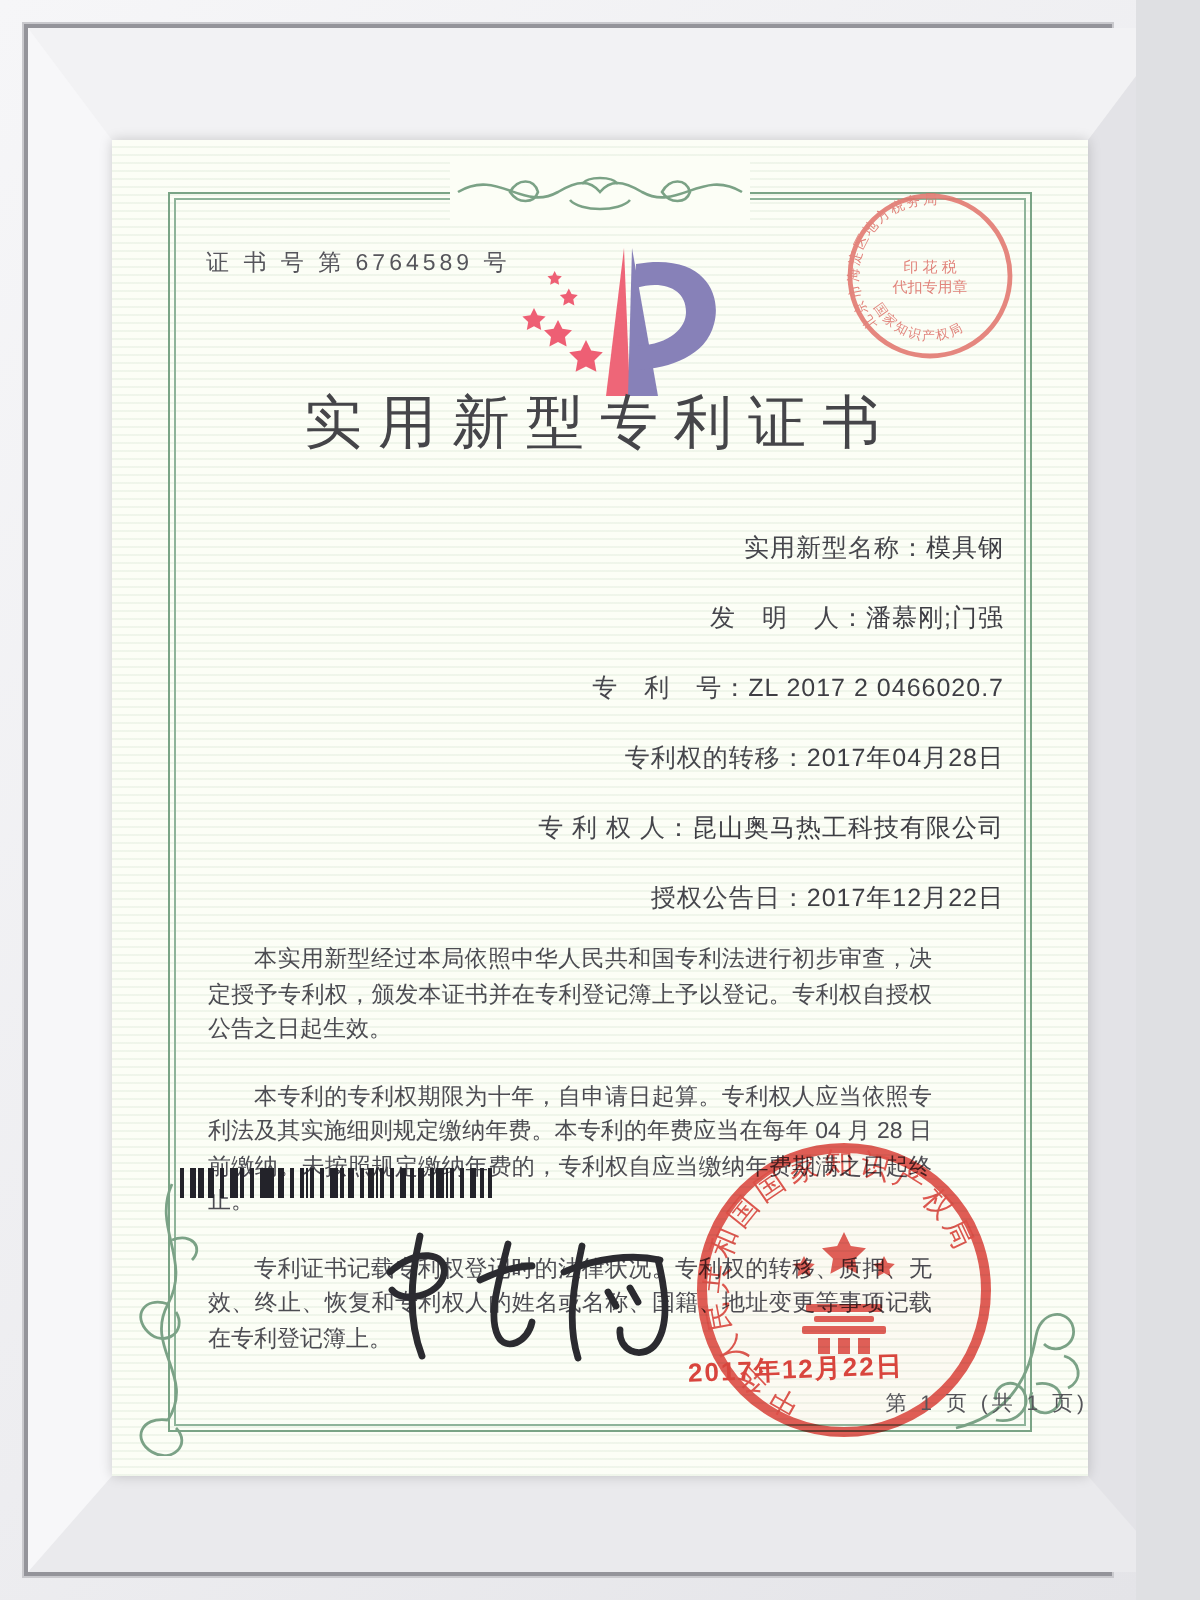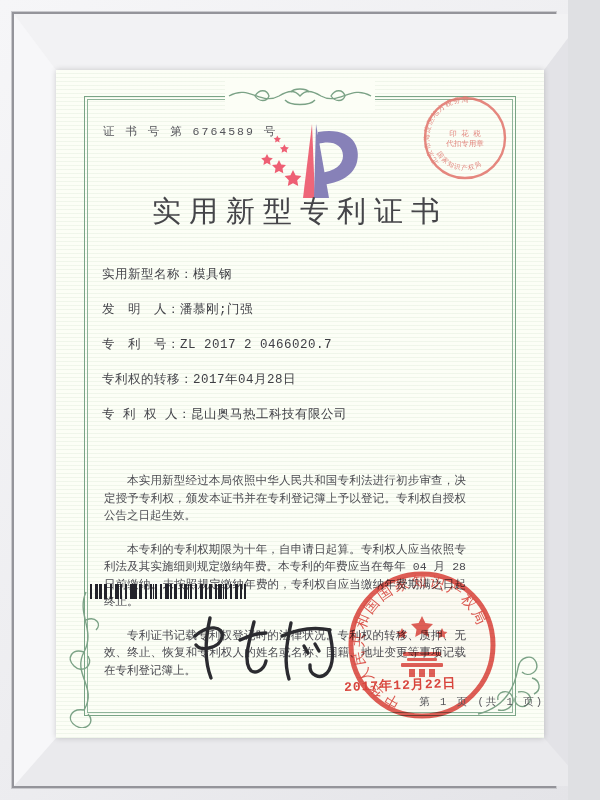--- a/index.html
+++ b/index.html
@@ -1,18 +1,18 @@
 <!DOCTYPE html>
 <html><head>
 <meta charset="utf-8">
 <style>
   html,body{margin:0;padding:0;background:#dfe0e3;}
   .stage{position:relative;width:568px;height:800px;overflow:hidden;
     background:linear-gradient(135deg,#f6f6f8 0%,#ededf0 55%,#e4e4e8 100%);
-    font-family:Liberation Mono, monospace;}
+    font-family:Liberation Sans, sans-serif;}
   
   .frame-groove{position:absolute;inset:12px;border:2px solid #94949a;
     box-shadow:0 0 0 1px #c9c9cd, inset 0 0 0 1px #b9b9bf;}
   .frame-bevel{position:absolute;inset:14px;box-sizing:border-box;width:572px;height:772px;
     border-style:solid;border-width:56px 42px 48px 42px;
     border-color:#f2f2f4 #e3e3e7 #eaeaed #f7f7f9;background:transparent;}
   
   .paper{position:absolute;left:56px;top:70px;width:488px;height:668px;
     background-color:#fcfef6;
     background-image:repeating-linear-gradient(0deg,rgba(150,185,150,.12) 0 1px,transparent 1px 4px);
@@ -27,21 +27,21 @@
   .bl-flourish{left:2px;top:520px;width:58px;height:138px;}
   .br-flourish{left:418px;top:578px;width:78px;height:72px;}
   
   .cert-no{position:absolute;left:47px;top:54px;font-size:11.5px;color:#55555b;
     letter-spacing:2px;}
   .logo{position:absolute;left:199px;top:42px;width:110px;height:88px;}
   .tax-seal{position:absolute;left:365px;top:24px;width:88px;height:88px;opacity:.85;}
   .title{position:absolute;left:0;top:122px;width:100%;text-align:center;
     font-size:29px;letter-spacing:8px;color:#454549;font-weight:400;}
   
-  .fields{position:absolute;left:46px;top:196px;width:400px;}
+  .fields{position:absolute;left:46px;top:196px;width:400px;text-align:right;}
   .field{height:35px;font-size:12.5px;color:#46464c;letter-spacing:.5px;white-space:nowrap;}
   .field .lbl{color:#46464c;}
   .field .val{color:#3e3e44;}
   
   .paras{position:absolute;left:32px;top:386px;width:394px;font-size:11.5px;
     line-height:17.5px;color:#4c4c52;text-align:justify;}
   .paras p{margin:16px;text-indent:2em;}
   
   .barcode{position:absolute;left:34px;top:514px;width:156px;height:15px;
     background-image:
@@ -129,20 +129,23 @@
         <span class="lbl">发　明　人</span><span class="lbl">：</span><span class="val">潘慕刚;门强</span>
       </div>
       <div class="field">
         <span class="lbl">专　利　号</span><span class="lbl">：</span><span class="val">ZL 2017 2 0466020.7</span>
       </div>
       <div class="field">
         <span class="lbl">专利权的转移</span><span class="lbl">：</span><span class="val">2017年04月28日</span>
       </div>
       <div class="field">
         <span class="lbl">专 利 权 人</span><span class="lbl">：</span><span class="val">昆山奥马热工科技有限公司</span>
+      </div>
+      <div class="field">
+        <span class="lbl">授权公告日</span><span class="lbl">：</span><span class="val">2017年12月22日</span>
       </div>
     </div>
 
     <div class="paras">
       <p>本实用新型经过本局依照中华人民共和国专利法进行初步审查，决定授予专利权，颁发本证书并在专利登记簿上予以登记。专利权自授权公告之日起生效。</p>
       <p>本专利的专利权期限为十年，自申请日起算。专利权人应当依照专利法及其实施细则规定缴纳年费。本专利的年费应当在每年 04 月 28 日前缴纳。未按照规定缴纳年费的，专利权自应当缴纳年费期满之日起终止。</p>
       <p>专利证书记载专利权登记时的法律状况。专利权的转移、质押、无效、终止、恢复和专利权人的姓名或名称、国籍、地址变更等事项记载在专利登记簿上。</p>
     </div>
 
     <div class="barcode"></div>

